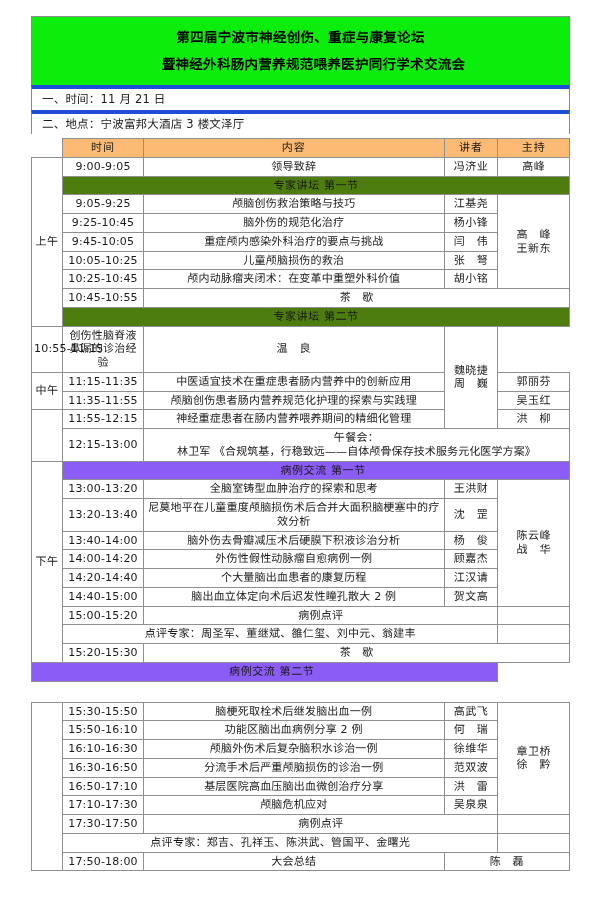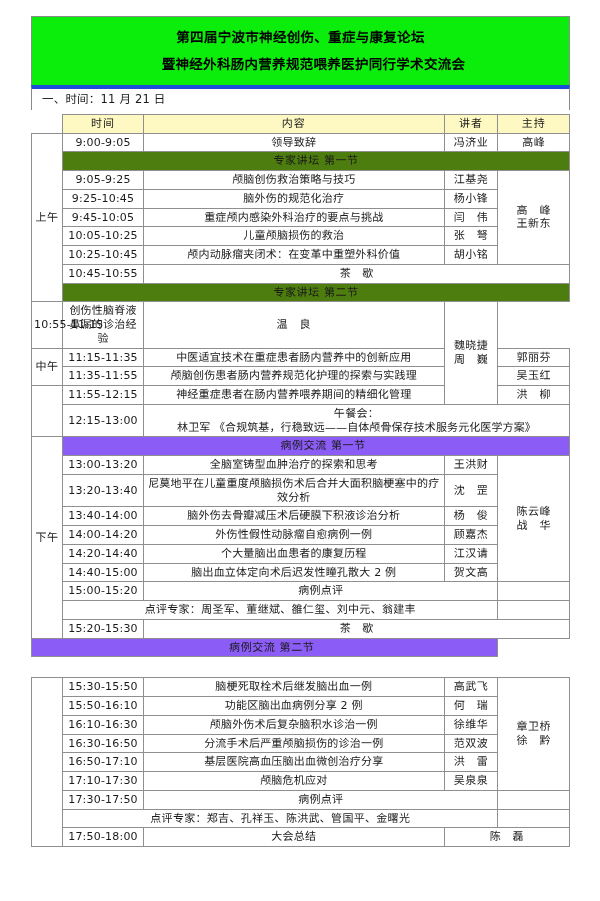--- a/index.html
+++ b/index.html
@@ -75,21 +75,21 @@
   }
 
   
   col.c-period  { width: 30px; }
   col.c-time    { width: 78px; }
   col.c-content { width: 290px; }
   col.c-speaker { width: 52px; }
   col.c-host    { width: 69px; }
 
   thead th {
-    background: #fef9c3;
+    background: #fdba74;
     font-weight: bold;
     font-size: 12px;
     padding: 4px 0;
     letter-spacing: 1px;
   }
   thead th.blank-head {
     background: #ffffff;
     border-left: none;
     border-top: none;
   }
@@ -166,20 +166,21 @@
 <body>
 
 <div class="page">
 
   <div class="banner">
     <div class="banner-line">第四届宁波市神经创伤、重症与康复论坛</div>
     <div class="banner-line second">暨神经外科肠内营养规范喂养医护同行学术交流会</div>
   </div>
 
   <div class="info-row">一、时间：11 月 21 日</div>
+  <div class="info-row">二、地点：宁波富邦大酒店 3 楼文泽厅</div>
 
   <table class="sched">
     <colgroup>
       <col class="c-period">
         <col class="c-time">
         <col class="c-content">
         <col class="c-speaker">
         <col class="c-host">
     </colgroup>
     <thead>

